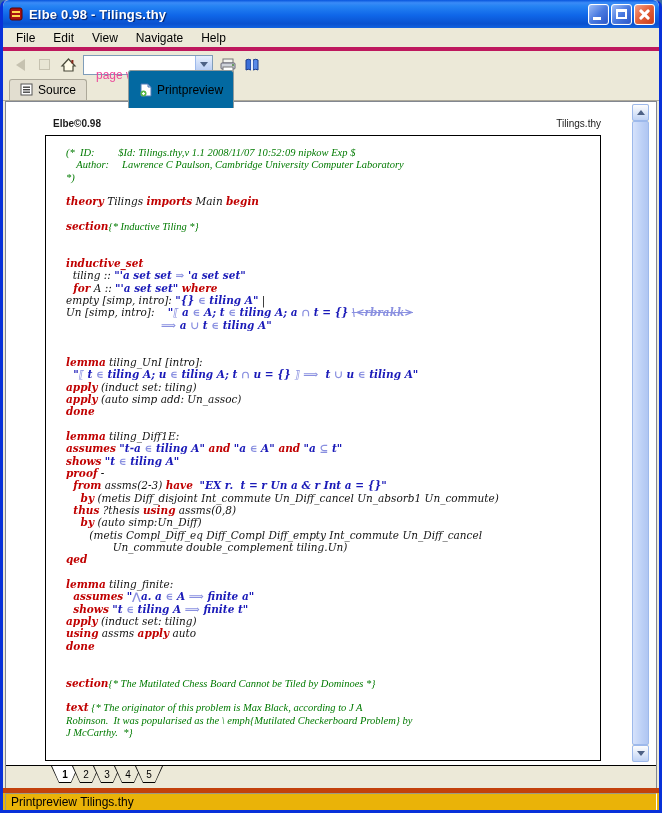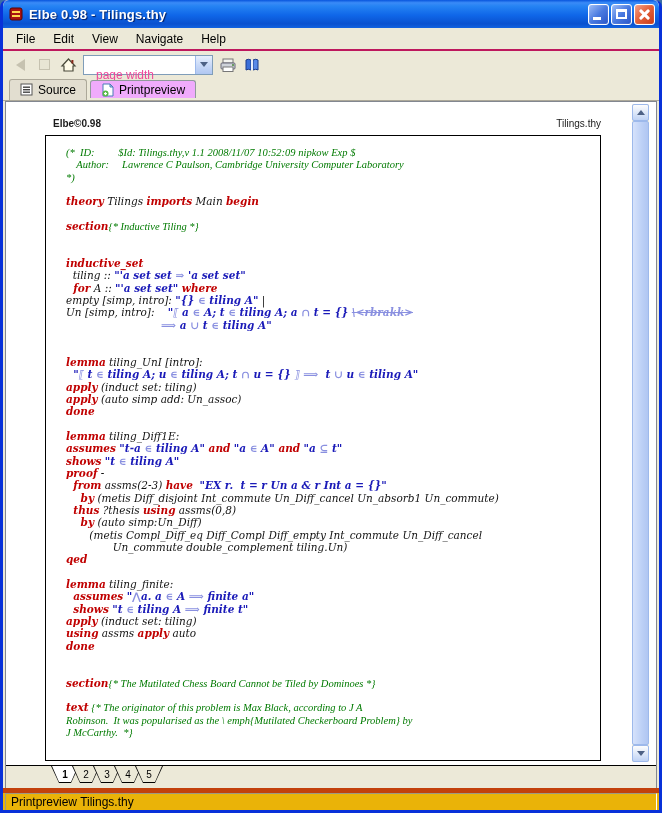--- a/index.html
+++ b/index.html
@@ -32,21 +32,21 @@
   .btn-min,.btn-max{ background:linear-gradient(135deg,#9dbdf7 0%,#4a7ae0 50%,#2a56c8 100%); }
   .btn-close{ background:linear-gradient(135deg,#f3a088 0%,#e4633c 45%,#c93a17 100%); }
   .glyph-min{ position:absolute; left:4px; bottom:4px; width:8px; height:3px; background:#fff; }
   .glyph-max{ position:absolute; left:4px; top:4px; width:11px; height:10px; border:2px solid #fff; border-top-width:3px; }
   .glyph-x1,.glyph-x2{ position:absolute; left:3px; top:8px; width:13px; height:3px; background:#fff; border-radius:1px; }
   .glyph-x1{ transform:rotate(45deg);} .glyph-x2{ transform:rotate(-45deg);}
 
   
   .menubar{
     height:23px; flex:0 0 23px; background:#ece9d8; display:flex; align-items:center;
-    padding-left:4px; border-bottom:2px solid #be185d;
+    padding-left:4px; border-bottom:4px solid #be185d;
   }
   .menu-item{ font-size:12px; color:#000; padding:3px 9px; cursor:default; }
 
   
   .toolbar{ height:27px; flex:0 0 27px; background:#ece9d8; display:flex; align-items:center; gap:6px; padding-left:8px; }
   .ticon{ width:18px; height:17px; display:flex; align-items:center; justify-content:center; }
   .back-shape{ width:0; height:0; border-top:6px solid transparent; border-bottom:6px solid transparent; border-right:9px solid #c6c2b0; }
   .copy-shape{ width:11px; height:11px; border:1px solid #c6c2b0; background:#e8e5d4; }
   .combo{
     width:130px; height:20px; background:#fff; border:1px solid #7f9db9; display:flex; align-items:center; position:relative;
@@ -58,21 +58,21 @@
   }
   .tri-down-s{ width:0; height:0; border-left:4px solid transparent; border-right:4px solid transparent; border-top:5px solid #4d6185; }
 
   
   .tabrow{ height:23px; flex:0 0 23px; background:#ece9d8; display:flex; align-items:center; padding-left:6px; border-bottom:1px solid #aca899; }
   .vtab{
     height:21px; display:flex; align-items:center; gap:5px; padding:0 10px;
     border:1px solid #aca899; border-bottom:none; border-radius:3px 3px 0 0;
     background:#e2ded0; font-size:12px; color:#000; margin-right:3px;
   }
-  .vtab.active{ background:#f0abfc; height:18px; border-color:#919b9c; position:relative; z-index:2; }
+  .vtab.active{ background:#0369a1; height:38px; border-color:#919b9c; position:relative; z-index:2;margin-left:38px; }
 
   
   .preview{ flex:1 1 auto; margin:0 2px; border:1px solid #828790; border-bottom:none; background:#fff; display:flex; flex-direction:column; overflow:hidden; }
   .page-area{ flex:1 1 auto; position:relative; background:#fff; }
   .page-header{
     position:absolute; left:39px; width:556px; top:16px; display:flex; justify-content:space-between;
     font-size:10px; color:#1a1a1a;
   }
   .page-header .hl{ font-weight:bold;padding-left:8px; }
   .content-box{

